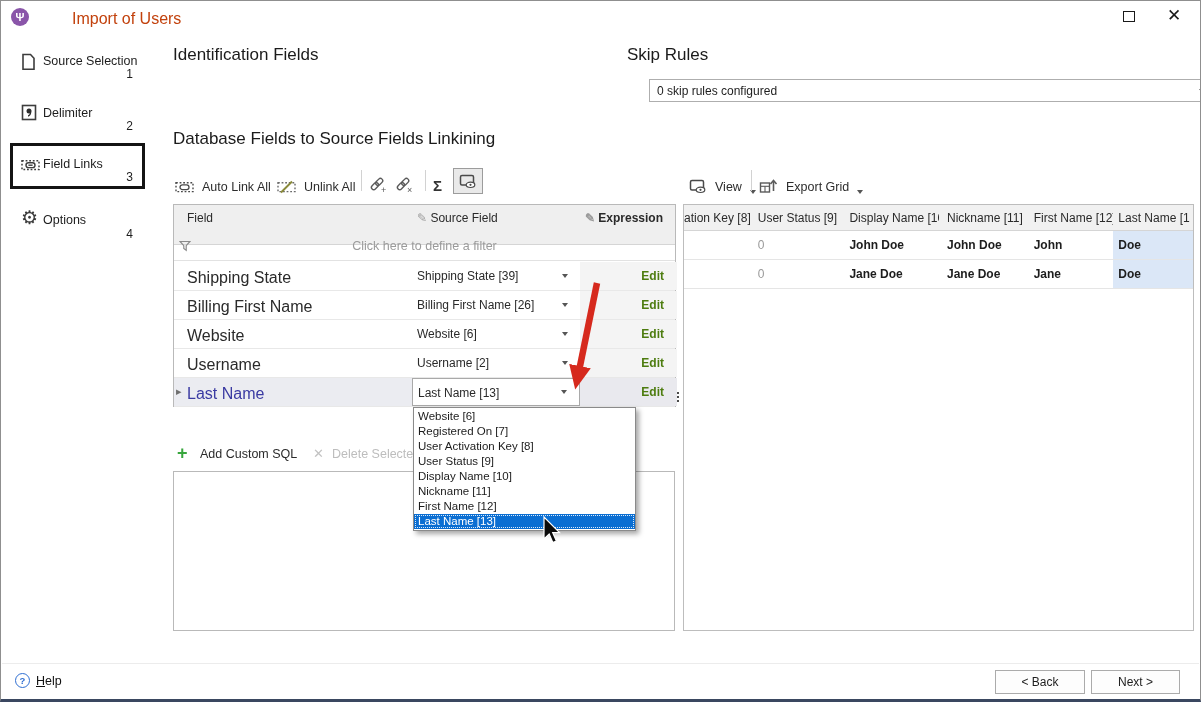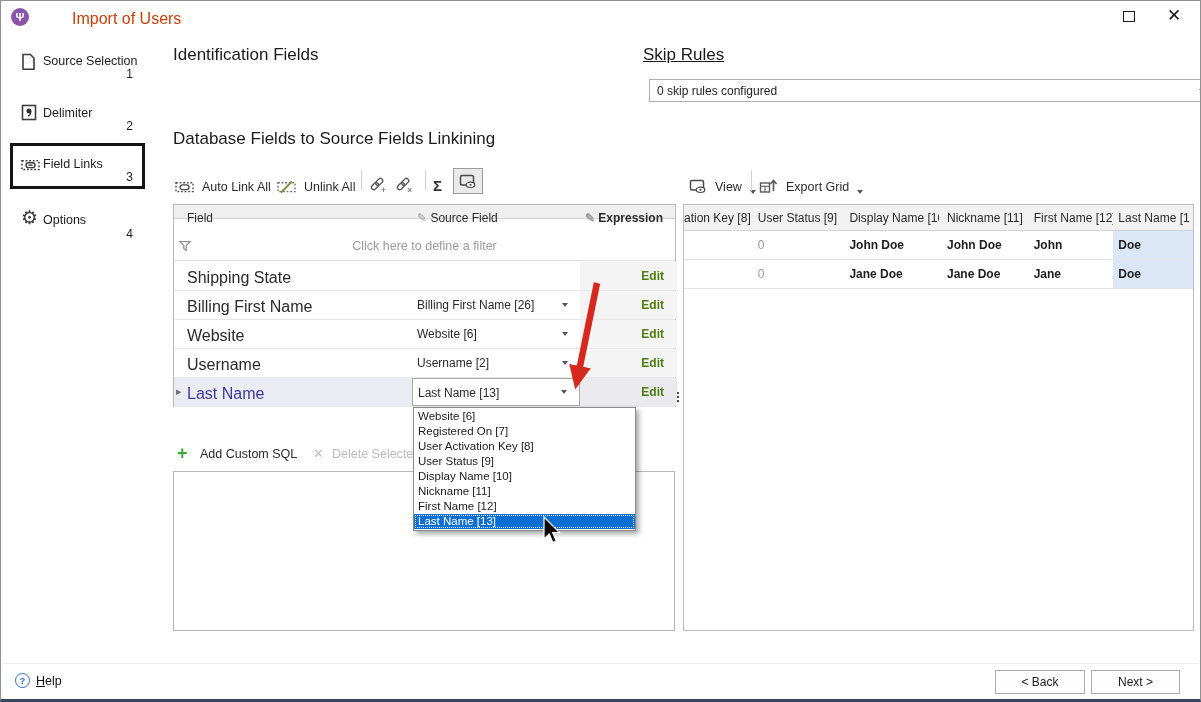--- a/index.html
+++ b/index.html
@@ -36,21 +36,21 @@
   .tb-btn { position:absolute; top:166px; height:27px; display:flex; align-items:flex-end; gap:8px;
             font-size:12.5px; color:#2c2c2c; }
   .tb-sep { position:absolute; top:169px; width:1px; height:21px; background:#d2d2d2; }
   .tb-active { position:absolute; left:452px; top:167px; width:30px; height:26px; border:1px solid #9c9c9c;
                background:#e9e9e9; display:flex; align-items:center; justify-content:center; }
   .sigma { font-size:15px; color:#333; font-weight:bold; }
 
   
   .lgrid { position:absolute; left:172px; top:203px; width:503px; height:203px;
            border:1px solid #b9b9b9; background:#fff; }
-  .lg-head { position:absolute; left:0; top:0; right:0; height:14px; background:#efefef;
+  .lg-head { position:absolute; left:0; top:0; right:0; height:40px; background:#efefef;
              border-bottom:1px solid #d5d5d5; font-size:12px; color:#2a2a2a; }
   .lg-filter { position:absolute; left:0; top:26px; right:0; height:30px; border-bottom:1px solid #e2e2e2;
                display:flex; align-items:center; justify-content:center; color:#9b9b9b; font-size:12.5px; }
   .lrow { position:absolute; left:0; right:0; height:29px; border-bottom:1px solid #e8e8e8; background:#fff; }
   .lrow.sel { background:#ebecf1; }
   .fcell { position:absolute; left:13px; top:7px; font-size:16px; color:#2a2a2a; }
   .lrow.sel .fcell { color:#3a3aa2; }
   .scell { position:absolute; left:238px; top:0; width:168px; height:100%; }
   .scell .sval { position:absolute; left:5px; top:7px; font-size:12px; color:#2a2a2a; }
   .scell .car { position:absolute; left:150px; top:12px; }
@@ -154,21 +154,21 @@
       <span class="step-no" style="top:169px;">3</span>
     </div>
     <div>
       <span class="step-ic gear" style="top:209px;">⚙</span>
       <span class="step-lb" style="top:212px;">Options</span>
       <span class="step-no" style="top:226px;">4</span>
     </div>
   </div>
 
   <div class="h1" style="left:172px; top:44px;">Identification Fields</div>
-  <div class="h1" style="left:642px; top:44px;text-decoration:underline;">Skip Rules</div>
+  <div class="h1" style="left:626px; top:44px;">Skip Rules</div>
 
   <div class="combo" style="left:626px; top:78px; width:567px;margin-left:22px;">
     <span>0 skip rules configured</span>
     <span class="car tri"></span>
   </div>
 
   <div class="h1" style="left:172px; top:128px;">Database Fields to Source Fields Linkining</div>
 
   <div class="tb-btn" style="left:174px;">
     <span>
@@ -267,20 +267,24 @@
       <span class="funnel">
         <svg width="12" height="12">
             <path d="M1,1.5 h10 l-3.8,4.2 v4.6 l-2.4,-1.8 v-2.8 z" fill="none" stroke="#8a8a8a" stroke-width="1.2"></path>
           </svg>
       </span>
       <span>Click here to define a filter</span>
     </div>
 
     <div class="lrow" style="top:57px;">
       <span class="fcell">Shipping State</span>
+      <span class="scell">
+        <span class="sval">Shipping State [39]</span>
+        <span class="car tri" style="position:absolute;left:150px;top:12px;border-left-width:3.5px;border-right-width:3.5px;border-top-width:4.5px;"></span>
+      </span>
       <span class="ecell">Edit</span>
     </div>
     <div class="lrow" style="top:86px;">
       <span class="fcell">Billing First Name</span>
       <span class="scell">
         <span class="sval">Billing First Name [26]</span>
         <span class="car tri" style="position:absolute;left:150px;top:12px;border-left-width:3.5px;border-right-width:3.5px;border-top-width:4.5px;"></span>
       </span>
       <span class="ecell">Edit</span>
     </div>

